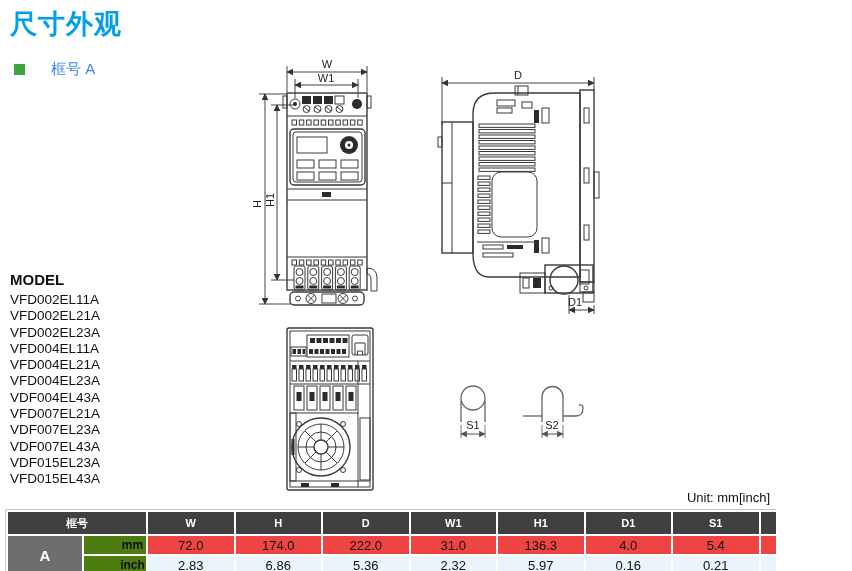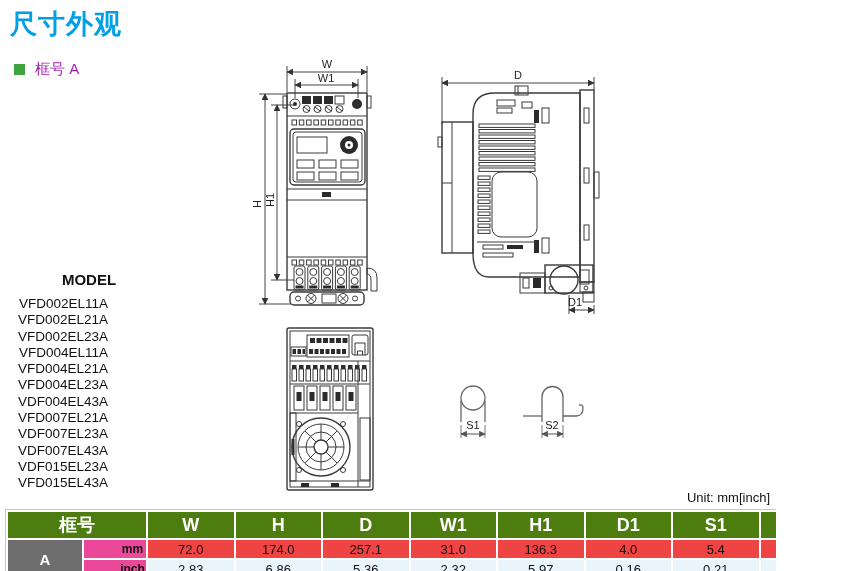--- a/index.html
+++ b/index.html
@@ -1,38 +1,38 @@
 <!DOCTYPE html>
 <html><head>
 <meta charset="utf-8">
 <style>
   html,body{margin:0;padding:0;background:#fff;}
   body{font-family:"Liberation Sans",sans-serif;color:#111;}
   .page{position:relative;width:776px;height:571px;background:#fff;overflow:hidden;}
   .title{position:absolute;left:10px;top:6px;font-size:27px;font-weight:bold;color:#00A0E9;letter-spacing:1px;}
-  .frame-row{position:absolute;left:14px;top:60px;display:flex;align-items:center;font-size:15px;color:#a21caf;}
+  .frame-row{position:absolute;left:14px;top:60px;display:flex;align-items:center;font-size:15px;color:#3b82f6;gap:16px;}
   .bullet{width:11px;height:11px;background:#3FA43F;margin-right:10px;display:inline-block;}
-  .model-block{position:absolute;left:10px;top:271px;text-align:right;}
+  .model-block{position:absolute;left:10px;top:271px;}
   .model-heading{font-size:15px;font-weight:bold;margin:0 0 4px 0;}
-  .model-list{list-style:none;margin:8px;padding:0;font-size:13.5px;line-height:16.3px;}
+  .model-list{list-style:none;margin:0;padding:0;font-size:13.5px;line-height:16.3px;}
   .unit-note{position:absolute;right:6px;top:490px;font-size:13px;color:#111;text-align:center;}
   .drawing{position:absolute;}
   svg{display:block;}
   .ln{stroke:#3a3a3a;stroke-width:1;fill:none;}
   .lnt{stroke:#3a3a3a;stroke-width:1.4;fill:none;}
   .fill-d{fill:#2b2b2b;stroke:none;}
   .dim{stroke:#444;stroke-width:1;fill:none;}
   .dimtxt{font-family:"Liberation Sans",sans-serif;font-size:11px;fill:#222;}
   
   .dim-table-wrap{position:absolute;left:5px;top:509px;width:842px;border:1px solid #c9c9c9;background:#fff;}
   table.dims{border-collapse:separate;border-spacing:2px;width:842px;table-layout:fixed;}
   table.dims td{text-align:center;vertical-align:middle;overflow:hidden;white-space:nowrap;}
-  .th-blue{background:#4d7c0f;color:#fff;font-weight:bold;font-size:18px;height:20px;}
+  .th-blue{background:#404040;color:#fff;font-weight:bold;font-size:11px;height:20px;}
   .cell-frame{background:#6E6E6E;color:#fff;font-weight:bold;font-size:15px;}
-  .cell-unit{background:#ec4899;color:#111;font-weight:bold;font-size:12px;height:16px;padding-left:36px;}
+  .cell-unit{background:#4d7c0f;color:#111;font-weight:bold;font-size:12px;height:16px;padding-left:36px;}
   .cell-mm{background:#ef4444;font-size:13px;height:16px;}
   .cell-inch{background:#E9F4FB;font-size:13px;height:16px;}
 </style>
 </head>
 <body>
 
 <div class="page">
 
   <div class="title">尺寸外观</div>
 
@@ -430,21 +430,21 @@
         <td class="th-blue">H1</td>
         <td class="th-blue">D1</td>
         <td class="th-blue">S1</td>
         <td class="th-blue">S2</td>
       </tr>
       <tr>
         <td class="cell-frame" rowspan="2">A</td>
         <td class="cell-unit">mm</td>
         <td class="cell-mm">72.0</td>
         <td class="cell-mm">174.0</td>
-        <td class="cell-mm">257.1</td>
+        <td class="cell-mm">222.0</td>
         <td class="cell-mm">31.0</td>
         <td class="cell-mm">136.3</td>
         <td class="cell-mm">4.0</td>
         <td class="cell-mm">5.4</td>
         <td class="cell-mm">5.4</td>
       </tr>
       <tr>
         <td class="cell-unit">inch</td>
         <td class="cell-inch">2.83</td>
         <td class="cell-inch">6.86</td>

